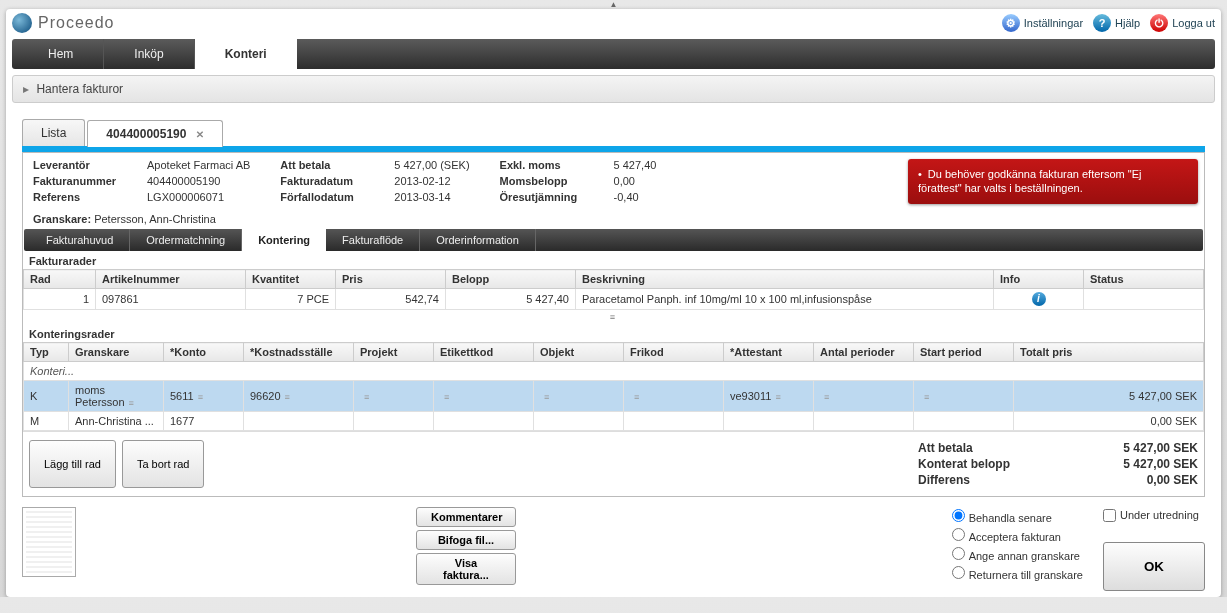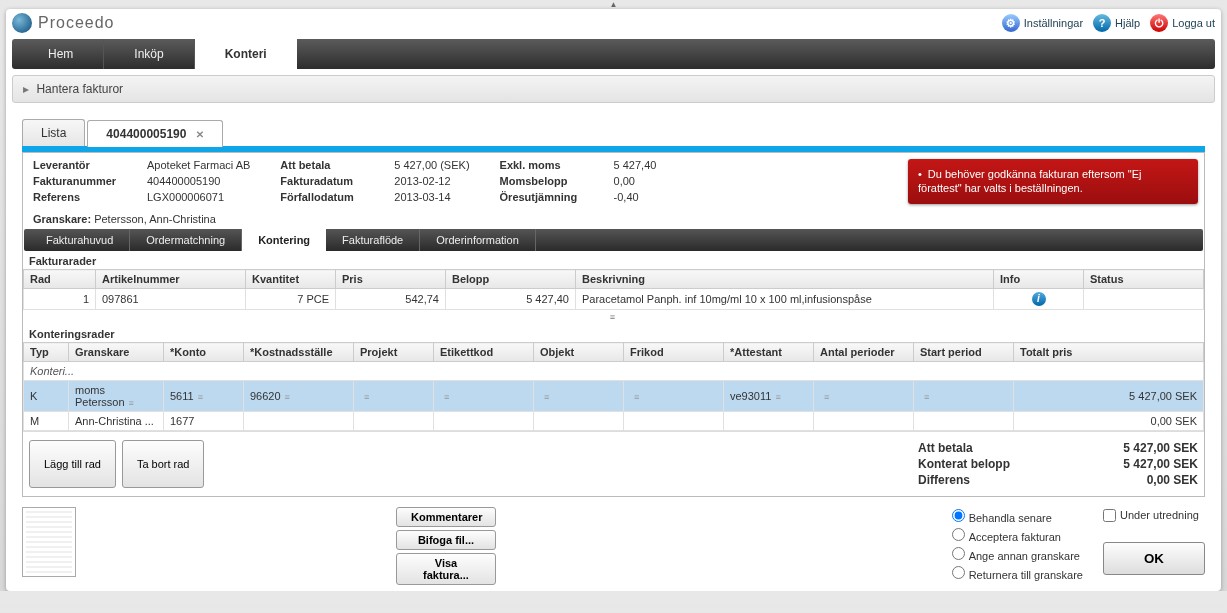--- a/index.html
+++ b/index.html
@@ -72,27 +72,27 @@
 .totals { margin-left:auto; text-align:right; font-size:12px; }
 .totals .trow { display:flex; justify-content:flex-end; gap:40px; padding:1px 0; }
 .totals .trow .tl { font-weight:bold; width:140px; text-align:left; }
 .totals .trow .tv { width:100px; font-weight:bold; }
 
 
 .footer { display:flex; padding:10px 16px 6px 16px; gap:20px; align-items:flex-start; }
 .thumb { width:54px; height:70px; border:1px solid #aaa; background:#fff; padding:3px; }
 .thumb .lines { height:100%; background:repeating-linear-gradient(#f0f0f0,#f0f0f0 2px,#fff 2px,#fff 5px); }
 .actions-col { display:flex; flex-direction:column; gap:3px; margin-left:300px; }
-.actions-col .btn { width:100px; text-align:center; font-weight:bold; }
+.actions-col .btn { width:100px; text-align:center; font-weight:bold;margin-left:20px; }
 .radio-col { margin-left:auto; font-size:11px; }
 .radio-col label { display:block; padding:2px 0; cursor:pointer; }
 .radio-col input { margin-right:4px; }
 .right-col { font-size:11px; }
 .right-col label { display:flex; align-items:flex-start; gap:4px; padding:2px 0; }
-.ok-btn { background:linear-gradient(#fdfdfd,#ddd); border:1px solid #888; border-radius:3px; padding:8px 40px; font-weight:bold; margin-top:18px; cursor:pointer; }
+.ok-btn { background:linear-gradient(#fdfdfd,#ddd); border:1px solid #888; border-radius:3px; padding:16px 40px; font-weight:bold; margin-top:18px; cursor:pointer; }
 
 .collapse-grip { text-align:center; color:#777; font-size:9px; padding:2px 0; letter-spacing:2px; cursor:pointer; }
 .top-collapse { text-align:center; color:#666; font-size:8px; padding:0; cursor:pointer; }
 </style>
 </head>
 <body>
 
 <div class="top-collapse">▲</div>
 
 <div class="app">

